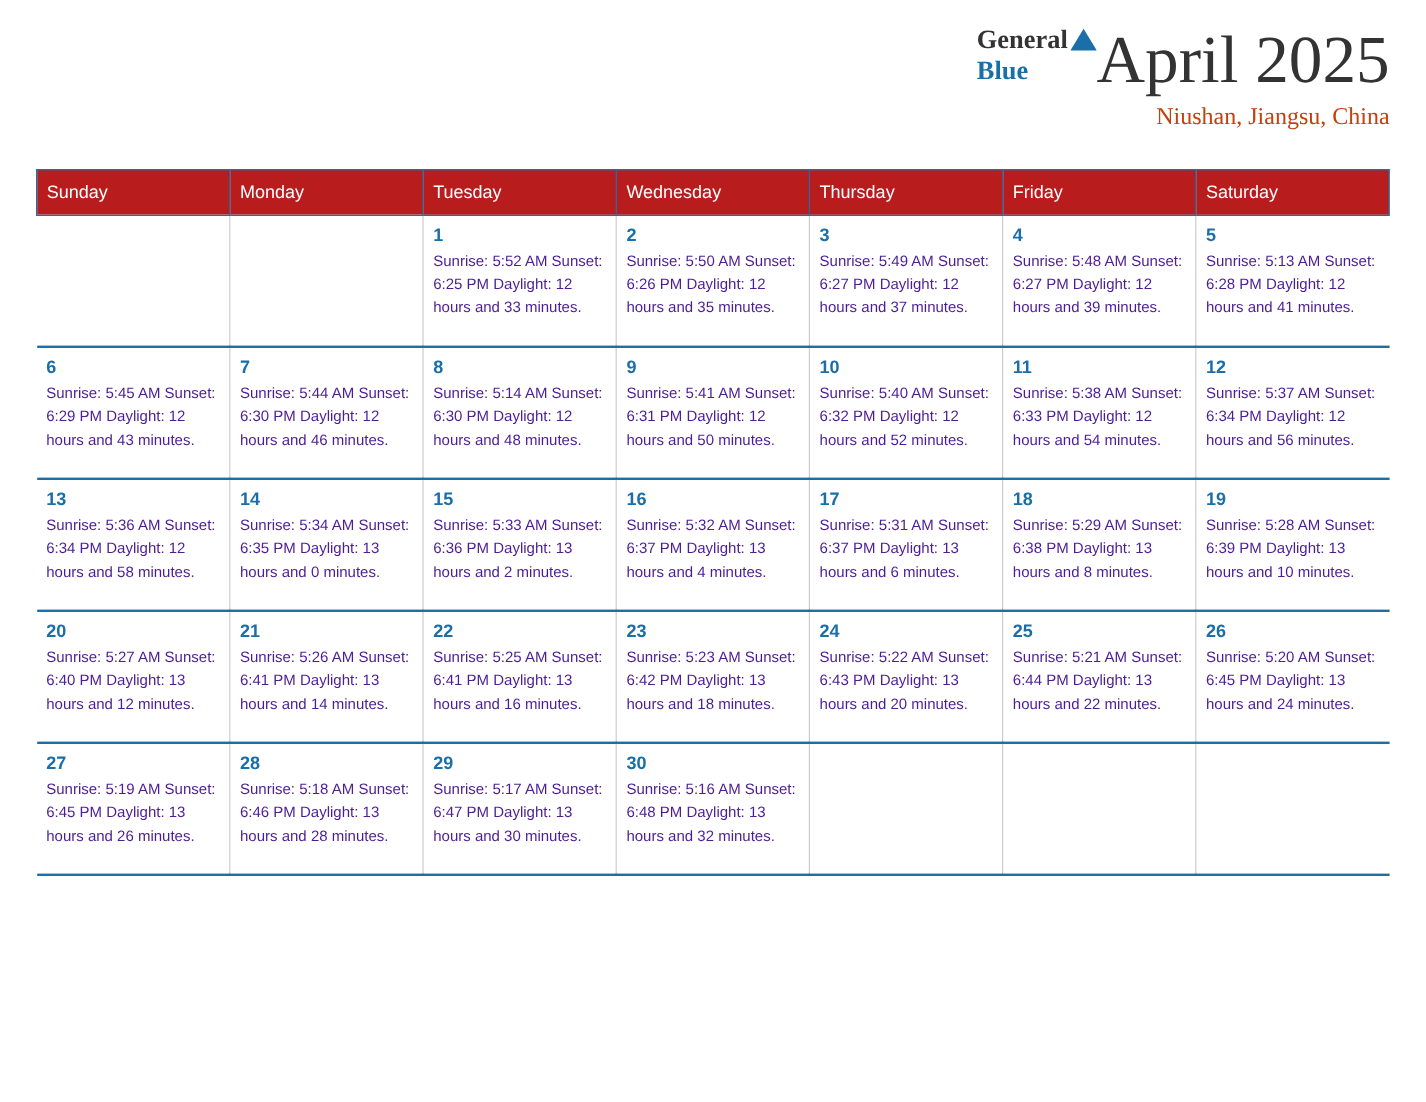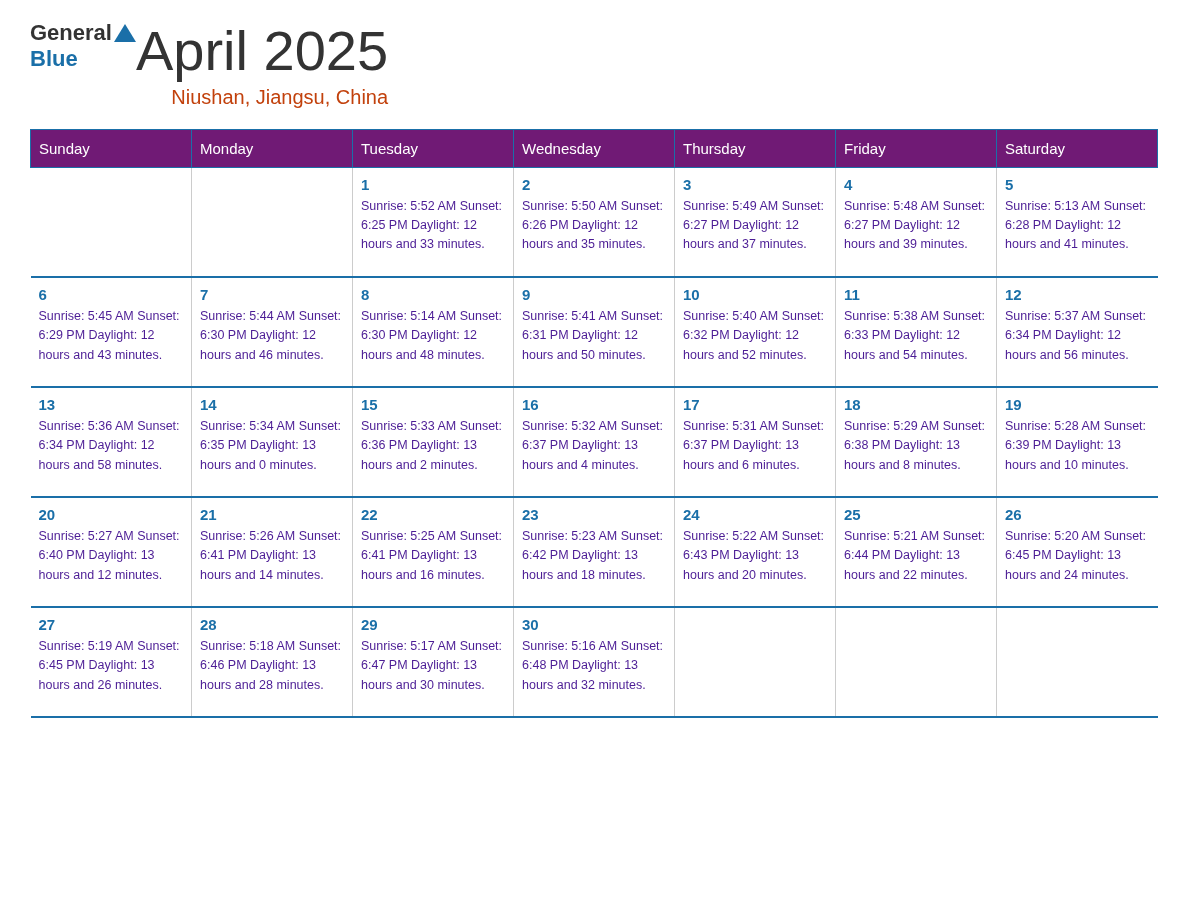--- a/index.html
+++ b/index.html
@@ -6,23 +6,24 @@
     body {
       font-family: Arial, Helvetica, sans-serif;
       background: #fff;
       color: #333;
       width: 1188px;
       min-height: 918px;
       padding: 20px 30px;
     }
     .header {
       display: flex;
-      justify-content: flex-start;
+      justify-content: flex-end;
       align-items: flex-start;
-      margin-bottom: 20px;
+      margin-bottom: 32px;
+      font-family: Liberation Serif, serif;
     }
     .logo {
       display: flex;
       align-items: center;
     }
     .logo-text-general {
       font-size: 22px;
       font-weight: bold;
       color: #333;
     }
@@ -52,21 +53,21 @@
       font-size: 20px;
       color: #c2410c;
       margin-top: 4px;
     }
     table {
       width: 100%;
       border-collapse: collapse;
       table-layout: fixed;
     }
     thead tr {
-      background-color: #701a75;
+      background-color: #b91c1c;
     }
     thead th {
       color: #fff;
       font-size: 15px;
       font-weight: normal;
       padding: 10px 8px;
       text-align: left;
       border: 1px solid #1a6fa8;
     }
     tbody tr {

